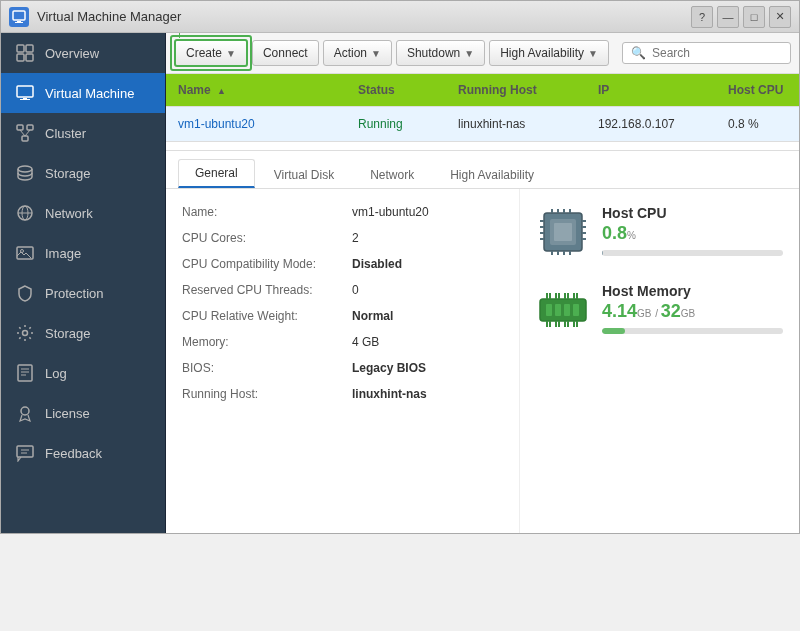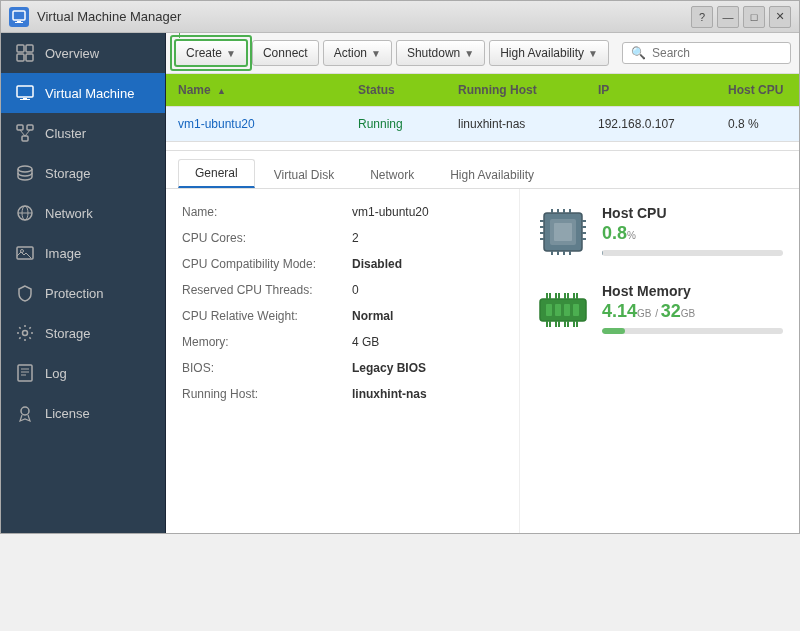--- a/index.html
+++ b/index.html
@@ -210,20 +210,31 @@
         <span class="sidebar-item-label">Log</span>
       </div>
       <div class="sidebar-item">
         <div class="sidebar-item-icon">
           <svg width="18" height="18" viewBox="0 0 18 18" fill="none">
             <circle cx="9" cy="7" r="4" stroke="#aaa" stroke-width="1.5"></circle>
             <path d="M6 11l-2 6 5-2 5 2-2-6" stroke="#aaa" stroke-width="1.2"></path>
           </svg>
         </div>
         <span class="sidebar-item-label">License</span>
+      </div>
+      <div class="sidebar-item">
+        <div class="sidebar-item-icon">
+          <svg width="18" height="18" viewBox="0 0 18 18" fill="none">
+            <rect x="1" y="2" width="16" height="11" rx="1" stroke="#aaa" stroke-width="1.5"></rect>
+            <path d="M5 13l-3 4v-4" stroke="#aaa" stroke-width="1.2"></path>
+            <line x1="5" y1="6" x2="13" y2="6" stroke="#aaa" stroke-width="1"></line>
+            <line x1="5" y1="9" x2="11" y2="9" stroke="#aaa" stroke-width="1"></line>
+          </svg>
+        </div>
+        <span class="sidebar-item-label">Feedback</span>
       </div>
     </div>
 
     <div class="content">
 
       <div class="toolbar">
         <div style="position:relative;">
           <div class="toolbar-btn create">
             <span>Create</span>
             <span class="toolbar-btn-arrow">▼</span>

